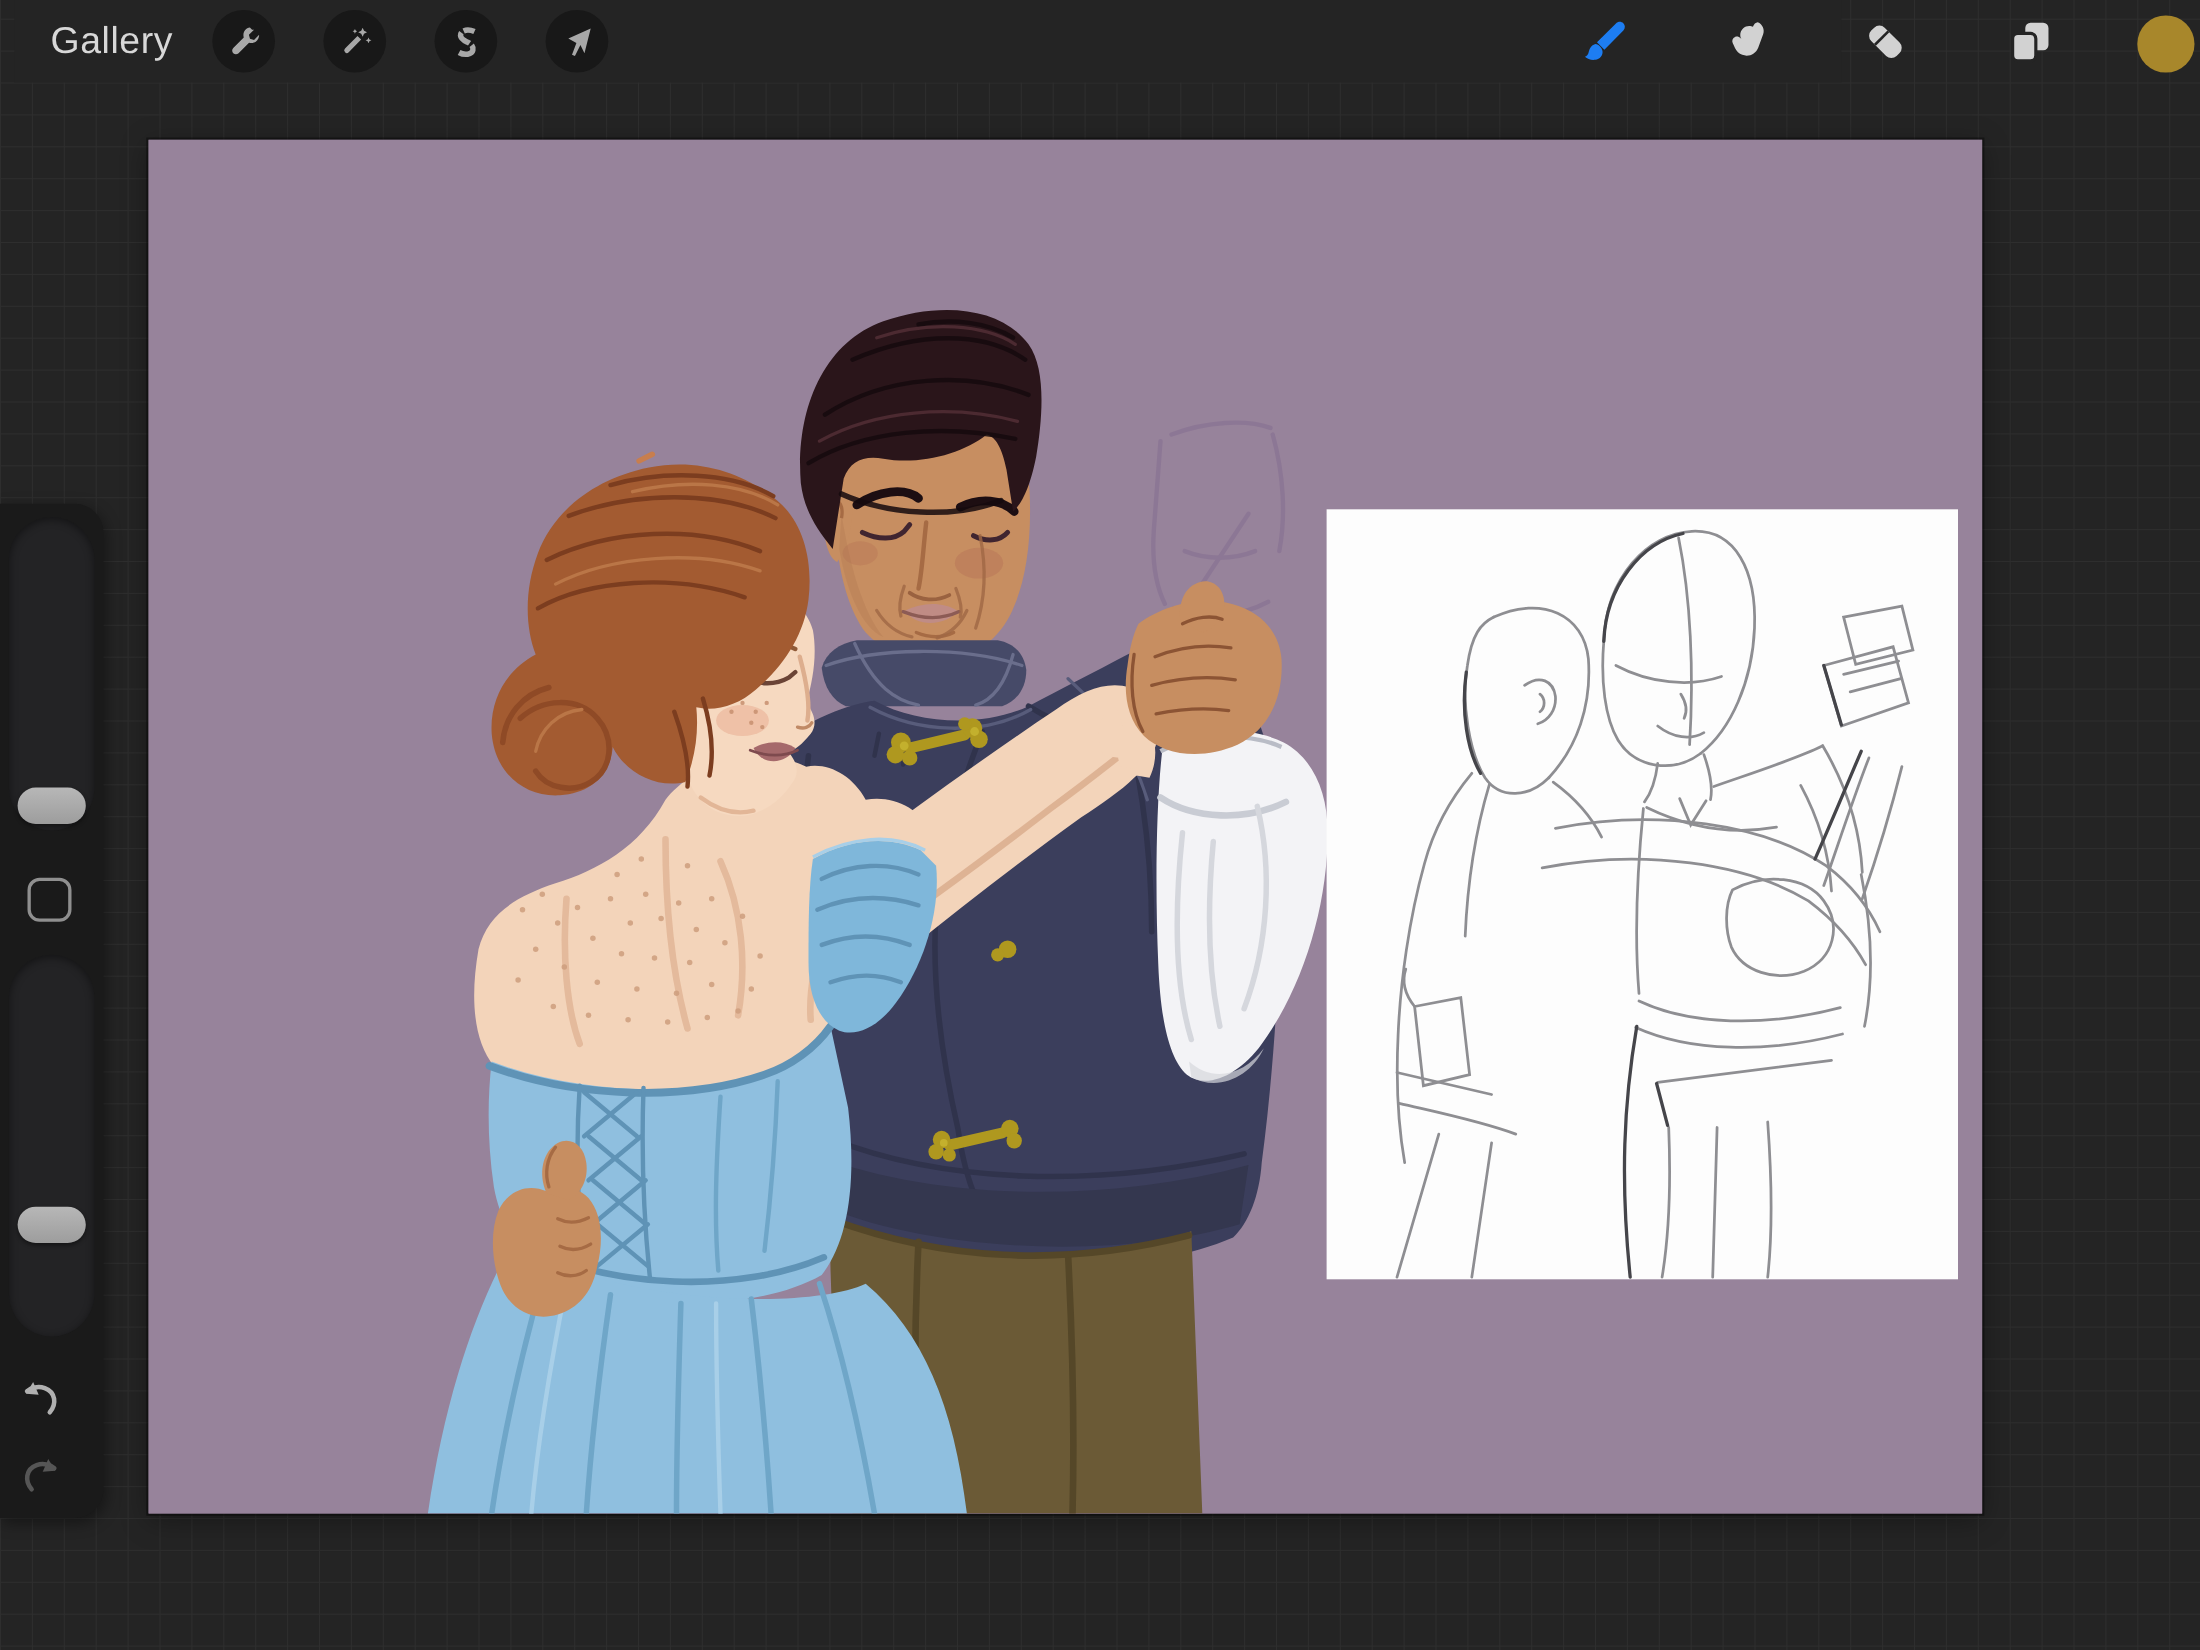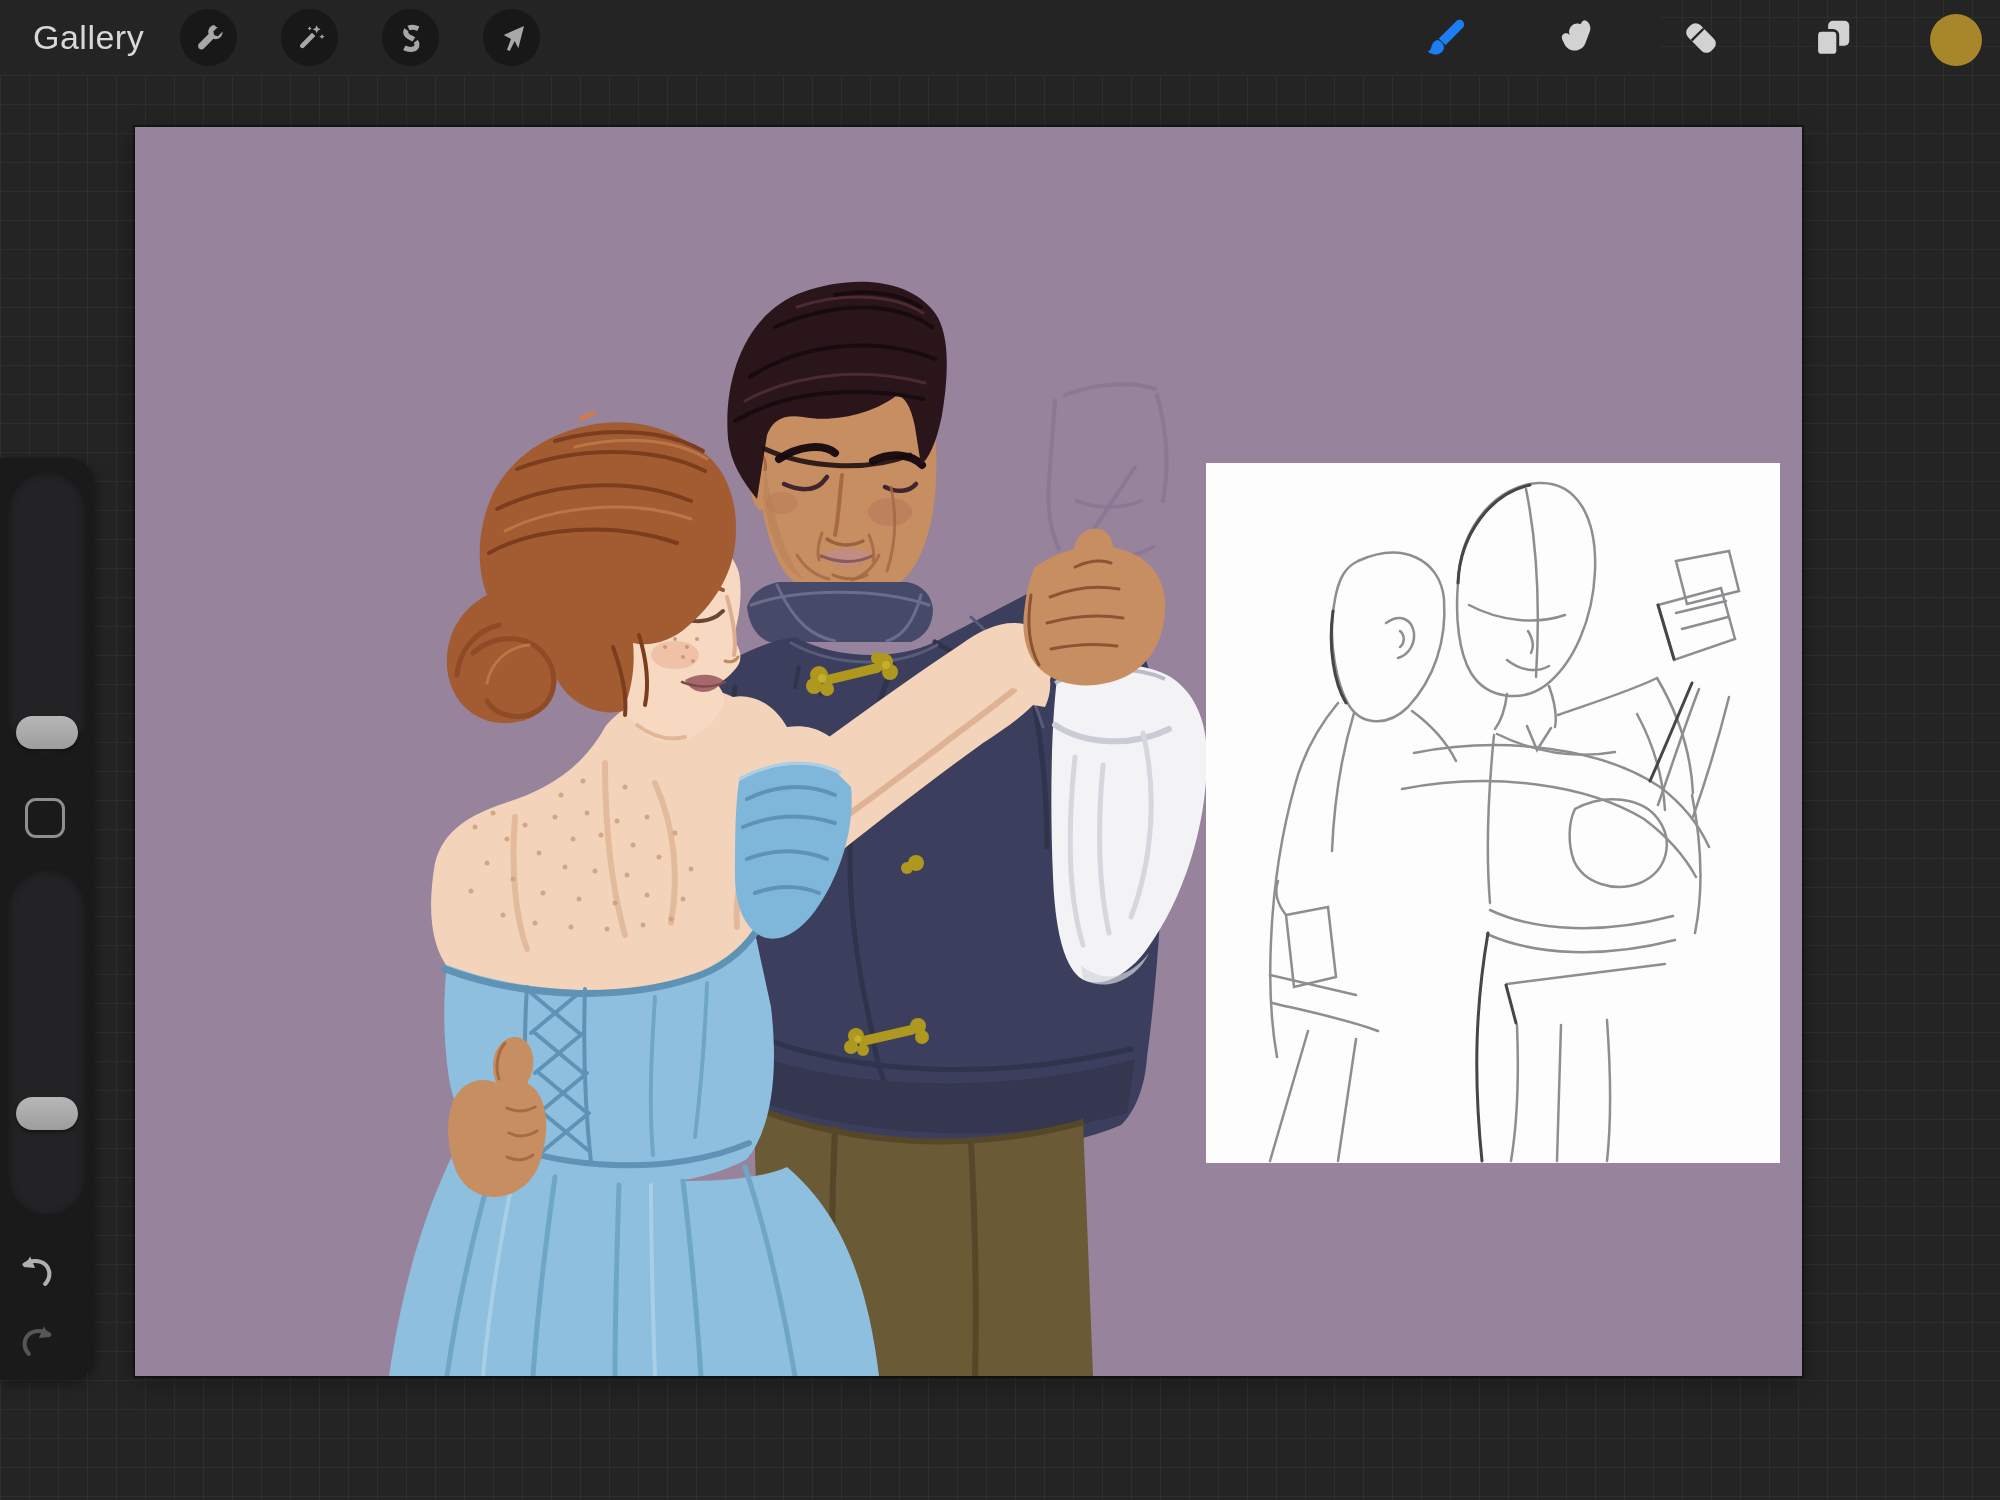--- a/index.html
+++ b/index.html
@@ -19,21 +19,21 @@
   .workspace{position:absolute;inset:0;
     background-image:
       linear-gradient(to right,var(--grid-line) 1px,transparent 1px),
       linear-gradient(to bottom,var(--grid-line) 1px,transparent 1px);
     background-size:29px 29px;background-position:0 75px;}
   .canvas{position:absolute;left:135px;top:127px;width:1667px;height:1249px;
     background:var(--canvas-purple);box-shadow:0 0 0 2px rgba(0,0,0,.38),0 6px 24px rgba(0,0,0,.35);}
   .canvas svg{display:block;width:100%;height:100%;}
 
   
-  .topbar{position:absolute;left:0;top:0;width:1661px;height:75px;background:var(--ui-bar);}
+  .topbar{position:absolute;left:13px;top:0;width:1661px;height:75px;background:var(--ui-bar);}
   .gallery{position:absolute;left:33px;top:0;height:75px;line-height:75px;font-size:34px;
     color:var(--ui-text);letter-spacing:.5px;background:none;border:none;cursor:default;}
   .toolbtn{position:absolute;top:9px;width:57px;height:57px;border:none;background:transparent;
     display:flex;align-items:center;justify-content:center;}
   .toolbtn.oval{background:var(--ui-oval);border-radius:50%;}
   .toolbtn svg{display:block;}
   .glyph-l{fill:var(--ui-icon);}
   .glyph-r{fill:var(--ui-icon-bright);}
   .swatch{position:absolute;top:14px;width:52px;height:52px;border-radius:50%;
     border:none;background:var(--swatch-olive);}

